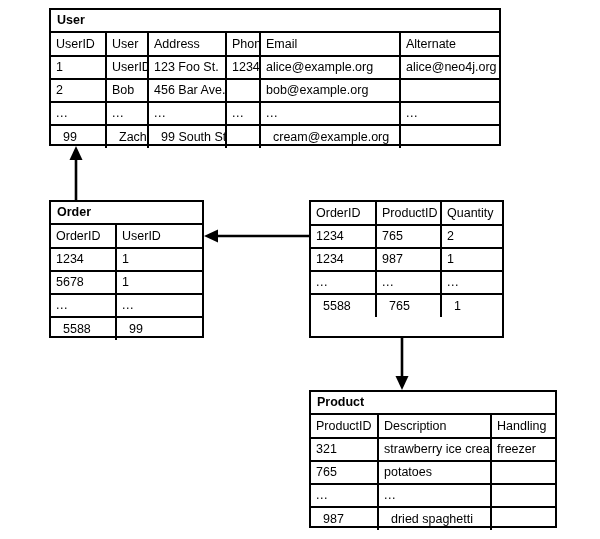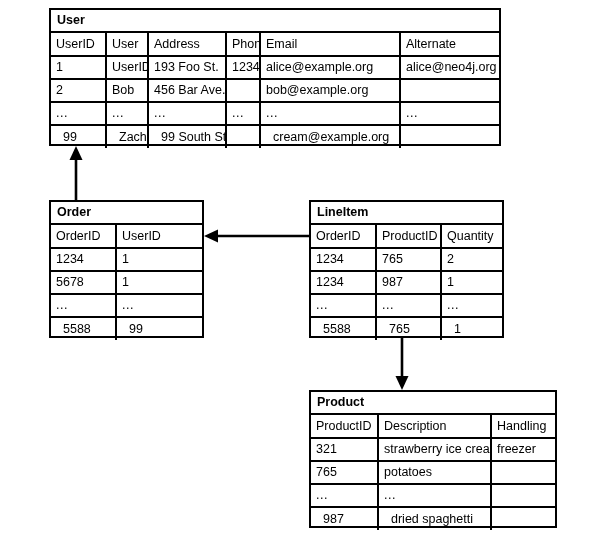--- a/index.html
+++ b/index.html
@@ -95,21 +95,21 @@
         <div class="ent-cell" style="width:55px">UserID</div>
         <div class="ent-cell" style="width:42px">User</div>
         <div class="ent-cell" style="width:78px">Address</div>
         <div class="ent-cell" style="width:34px">Phone</div>
         <div class="ent-cell" style="width:140px">Email</div>
         <div class="ent-cell">Alternate</div>
       </div>
       <div class="ent-row">
         <div class="ent-cell" style="width:55px">1</div>
         <div class="ent-cell" style="width:42px">UserID</div>
-        <div class="ent-cell" style="width:78px">193 Foo St.</div>
+        <div class="ent-cell" style="width:78px">123 Foo St.</div>
         <div class="ent-cell" style="width:34px">12345678</div>
         <div class="ent-cell" style="width:140px">alice@example.org</div>
         <div class="ent-cell">alice@neo4j.org</div>
       </div>
       <div class="ent-row">
         <div class="ent-cell" style="width:55px">2</div>
         <div class="ent-cell" style="width:42px">Bob</div>
         <div class="ent-cell" style="width:78px">456 Bar Ave.</div>
         <div class="ent-cell" style="width:34px"></div>
         <div class="ent-cell" style="width:140px">bob@example.org</div>
@@ -154,21 +154,20 @@
         <div class="ent-cell ellip">...</div>
       </div>
       <div class="ent-row">
         <div class="ent-cell" style="width:65px">5588</div>
         <div class="ent-cell">99</div>
       </div>
     </div>
   </div>
 
   <div class="ent" id="ent-lineitem" style="left:305px; top:200px; width:195px; height:138px;">
-    <div class="ent-title">LineItem</div>
     <div class="ent-grid">
       <div class="ent-row head">
         <div class="ent-cell" style="width:65px">OrderID</div>
         <div class="ent-cell" style="width:65px">ProductID</div>
         <div class="ent-cell">Quantity</div>
       </div>
       <div class="ent-row">
         <div class="ent-cell" style="width:65px">1234</div>
         <div class="ent-cell" style="width:65px">765</div>
         <div class="ent-cell">2</div>

